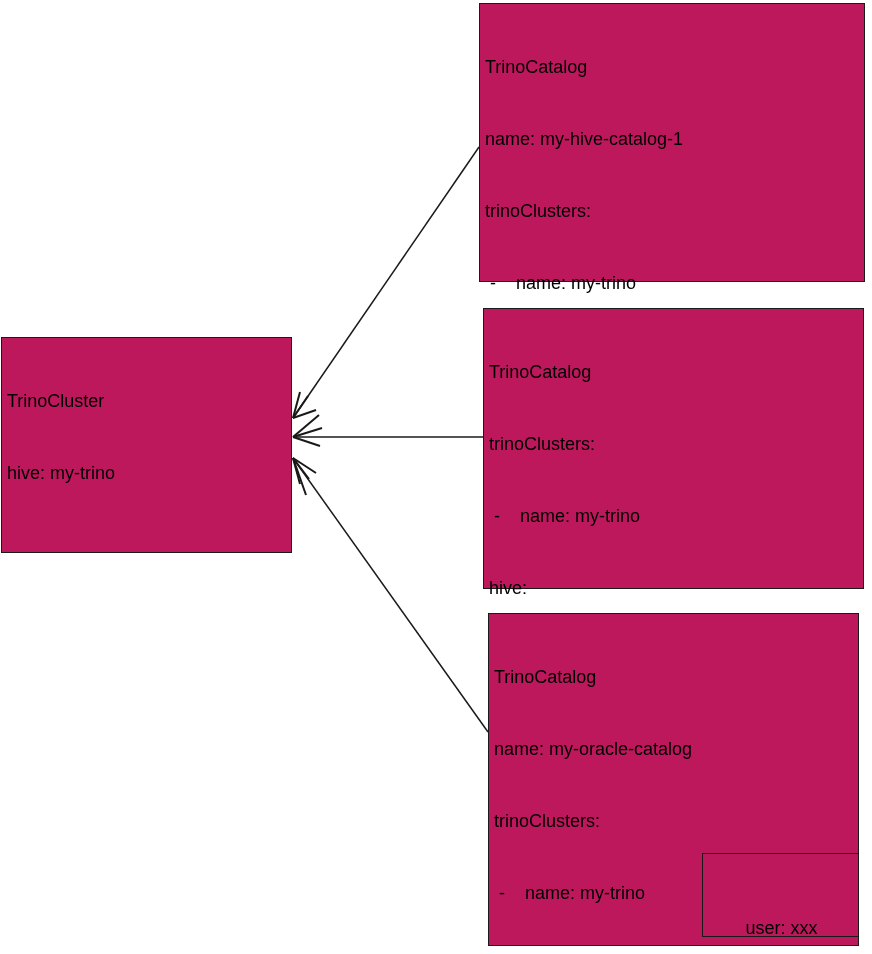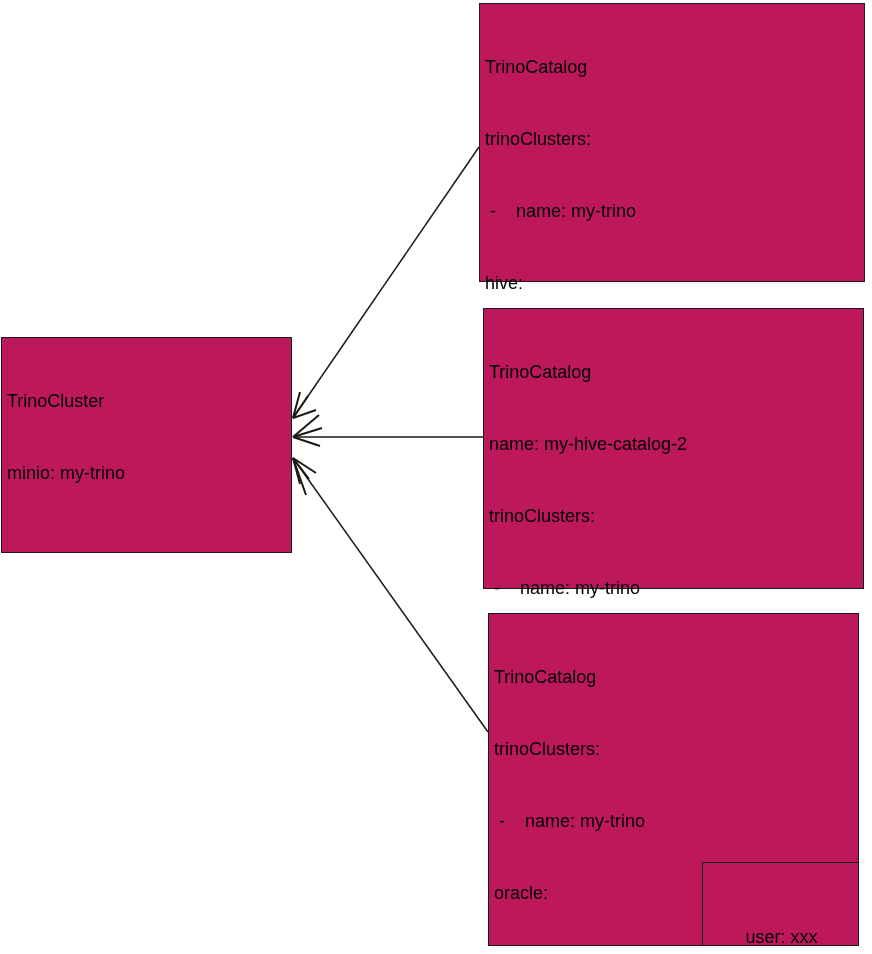--- a/index.html
+++ b/index.html
@@ -59,21 +59,20 @@
     left: 488px;
     top: 613px;
     width: 371px;
     height: 333px;
   }
   #credentials-box {
     left: 701px;
     top: 852px;
     width: 157px;
     height: 84px;
-    margin-top: 9px;
   }
   #credentials-box .node-text {
     left: 0;
     top: 14px;
     width: 157px;
     text-align: center;
   }
   #credentials-box .ln {
     text-align: center;
   }
@@ -123,53 +122,54 @@
     <g>
       <line x1="760" y1="818" x2="789" y2="853" stroke-width="1.5"></line>
       <line x1="789" y1="853" x2="766" y2="838" stroke-width="1.8"></line>
       <line x1="789" y1="853" x2="772" y2="833" stroke-width="1.8"></line>
     </g>
   </svg>
 
   <div class="node" id="trino-cluster">
     <div class="node-text">
       <span class="ln">TrinoCluster</span>
-      <span class="ln">minio: my-trino</span>
+      <span class="ln">hive: my-trino</span>
     </div>
   </div>
 
   <div class="node" id="catalog-1">
     <div class="node-text">
       <span class="ln">TrinoCatalog</span>
+      <span class="ln">name: my-hive-catalog-1</span>
       <span class="ln">trinoClusters:</span>
       <span class="ln"> -    name: my-trino</span>
       <span class="ln">hive:</span>
       <span class="ln">   s3: # S3ConnnectionSpec</span>
       <span class="ln">      inline:</span>
       <span class="ln">         host: minio</span>
       <span class="ln">   metastore: # whatever</span>
     </div>
   </div>
 
   <div class="node" id="catalog-2">
     <div class="node-text">
       <span class="ln">TrinoCatalog</span>
-      <span class="ln">name: my-hive-catalog-2</span>
       <span class="ln">trinoClusters:</span>
       <span class="ln"> -    name: my-trino</span>
       <span class="ln">hive:</span>
       <span class="ln">   hdfs:</span>
       <span class="ln">      # TBD</span>
       <span class="ln">   metastore: # whatever</span>
     </div>
   </div>
 
   <div class="node" id="catalog-3">
     <div class="node-text">
       <span class="ln">TrinoCatalog</span>
+      <span class="ln">name: my-oracle-catalog</span>
       <span class="ln">trinoClusters:</span>
       <span class="ln"> -    name: my-trino</span>
       <span class="ln">oracle:</span>
       
       
     </div>
 
     <div class="node" id="credentials-box" style="left:213px; top:239px; width:157px; height:84px;">
       <div class="node-text" style="left:0; top:14px; width:157px; text-align:center;">
         <span class="ln" style="text-align:center;">user: xxx</span>

